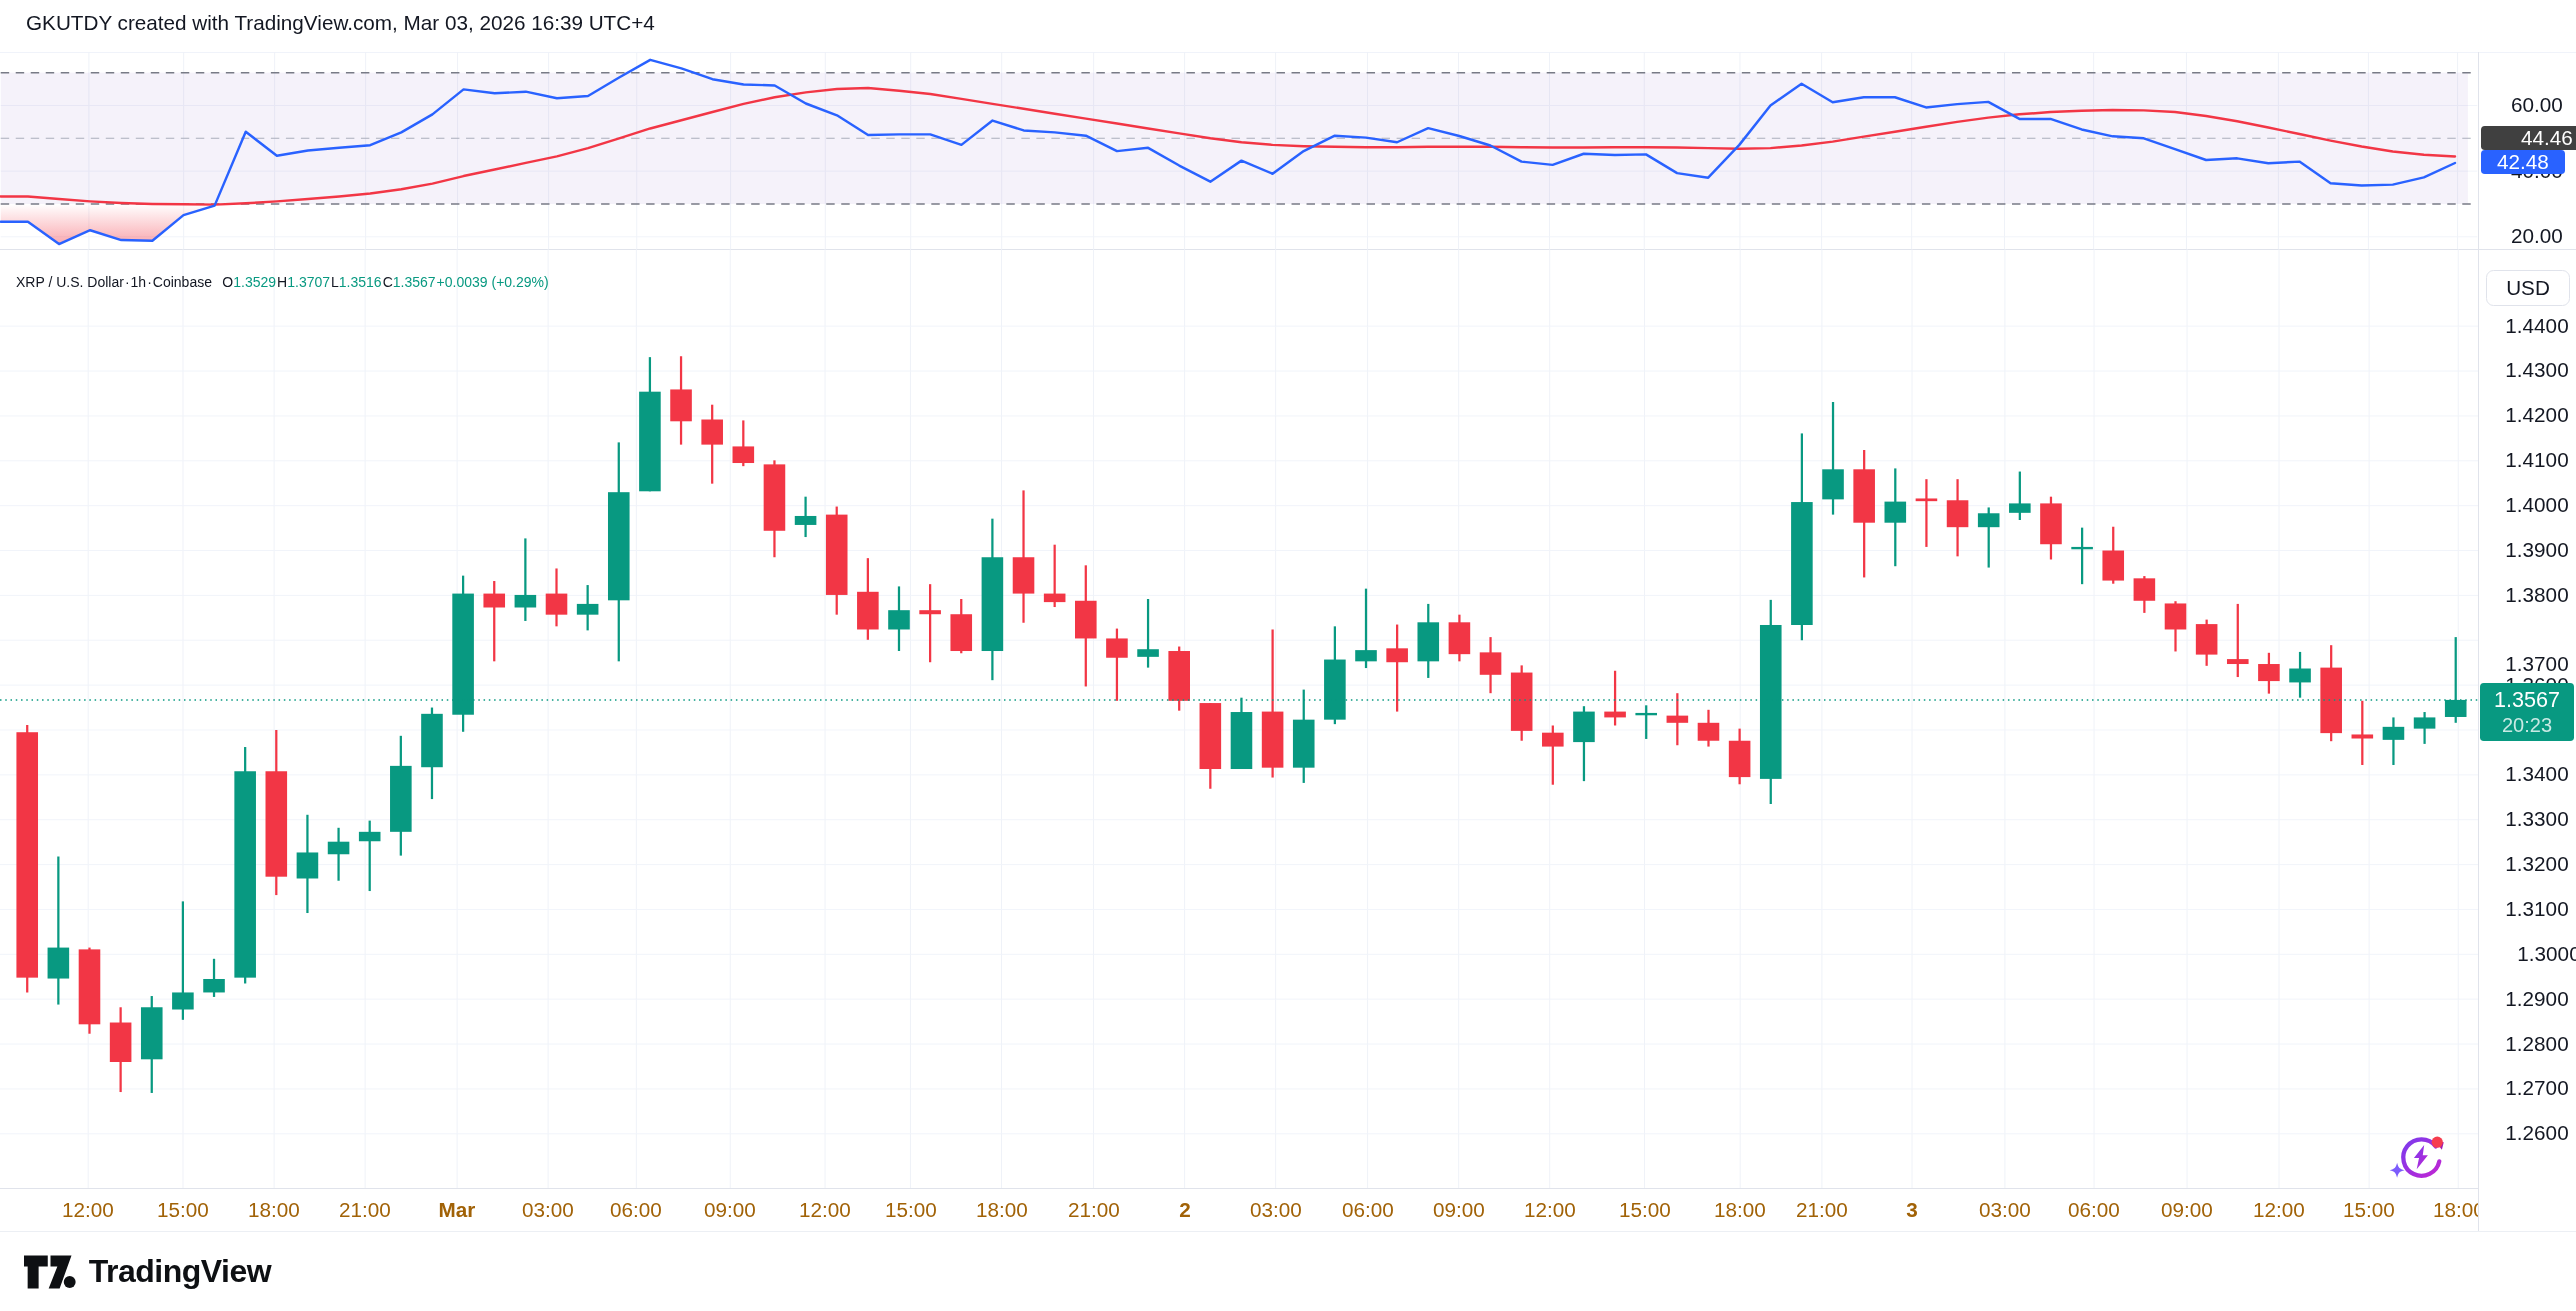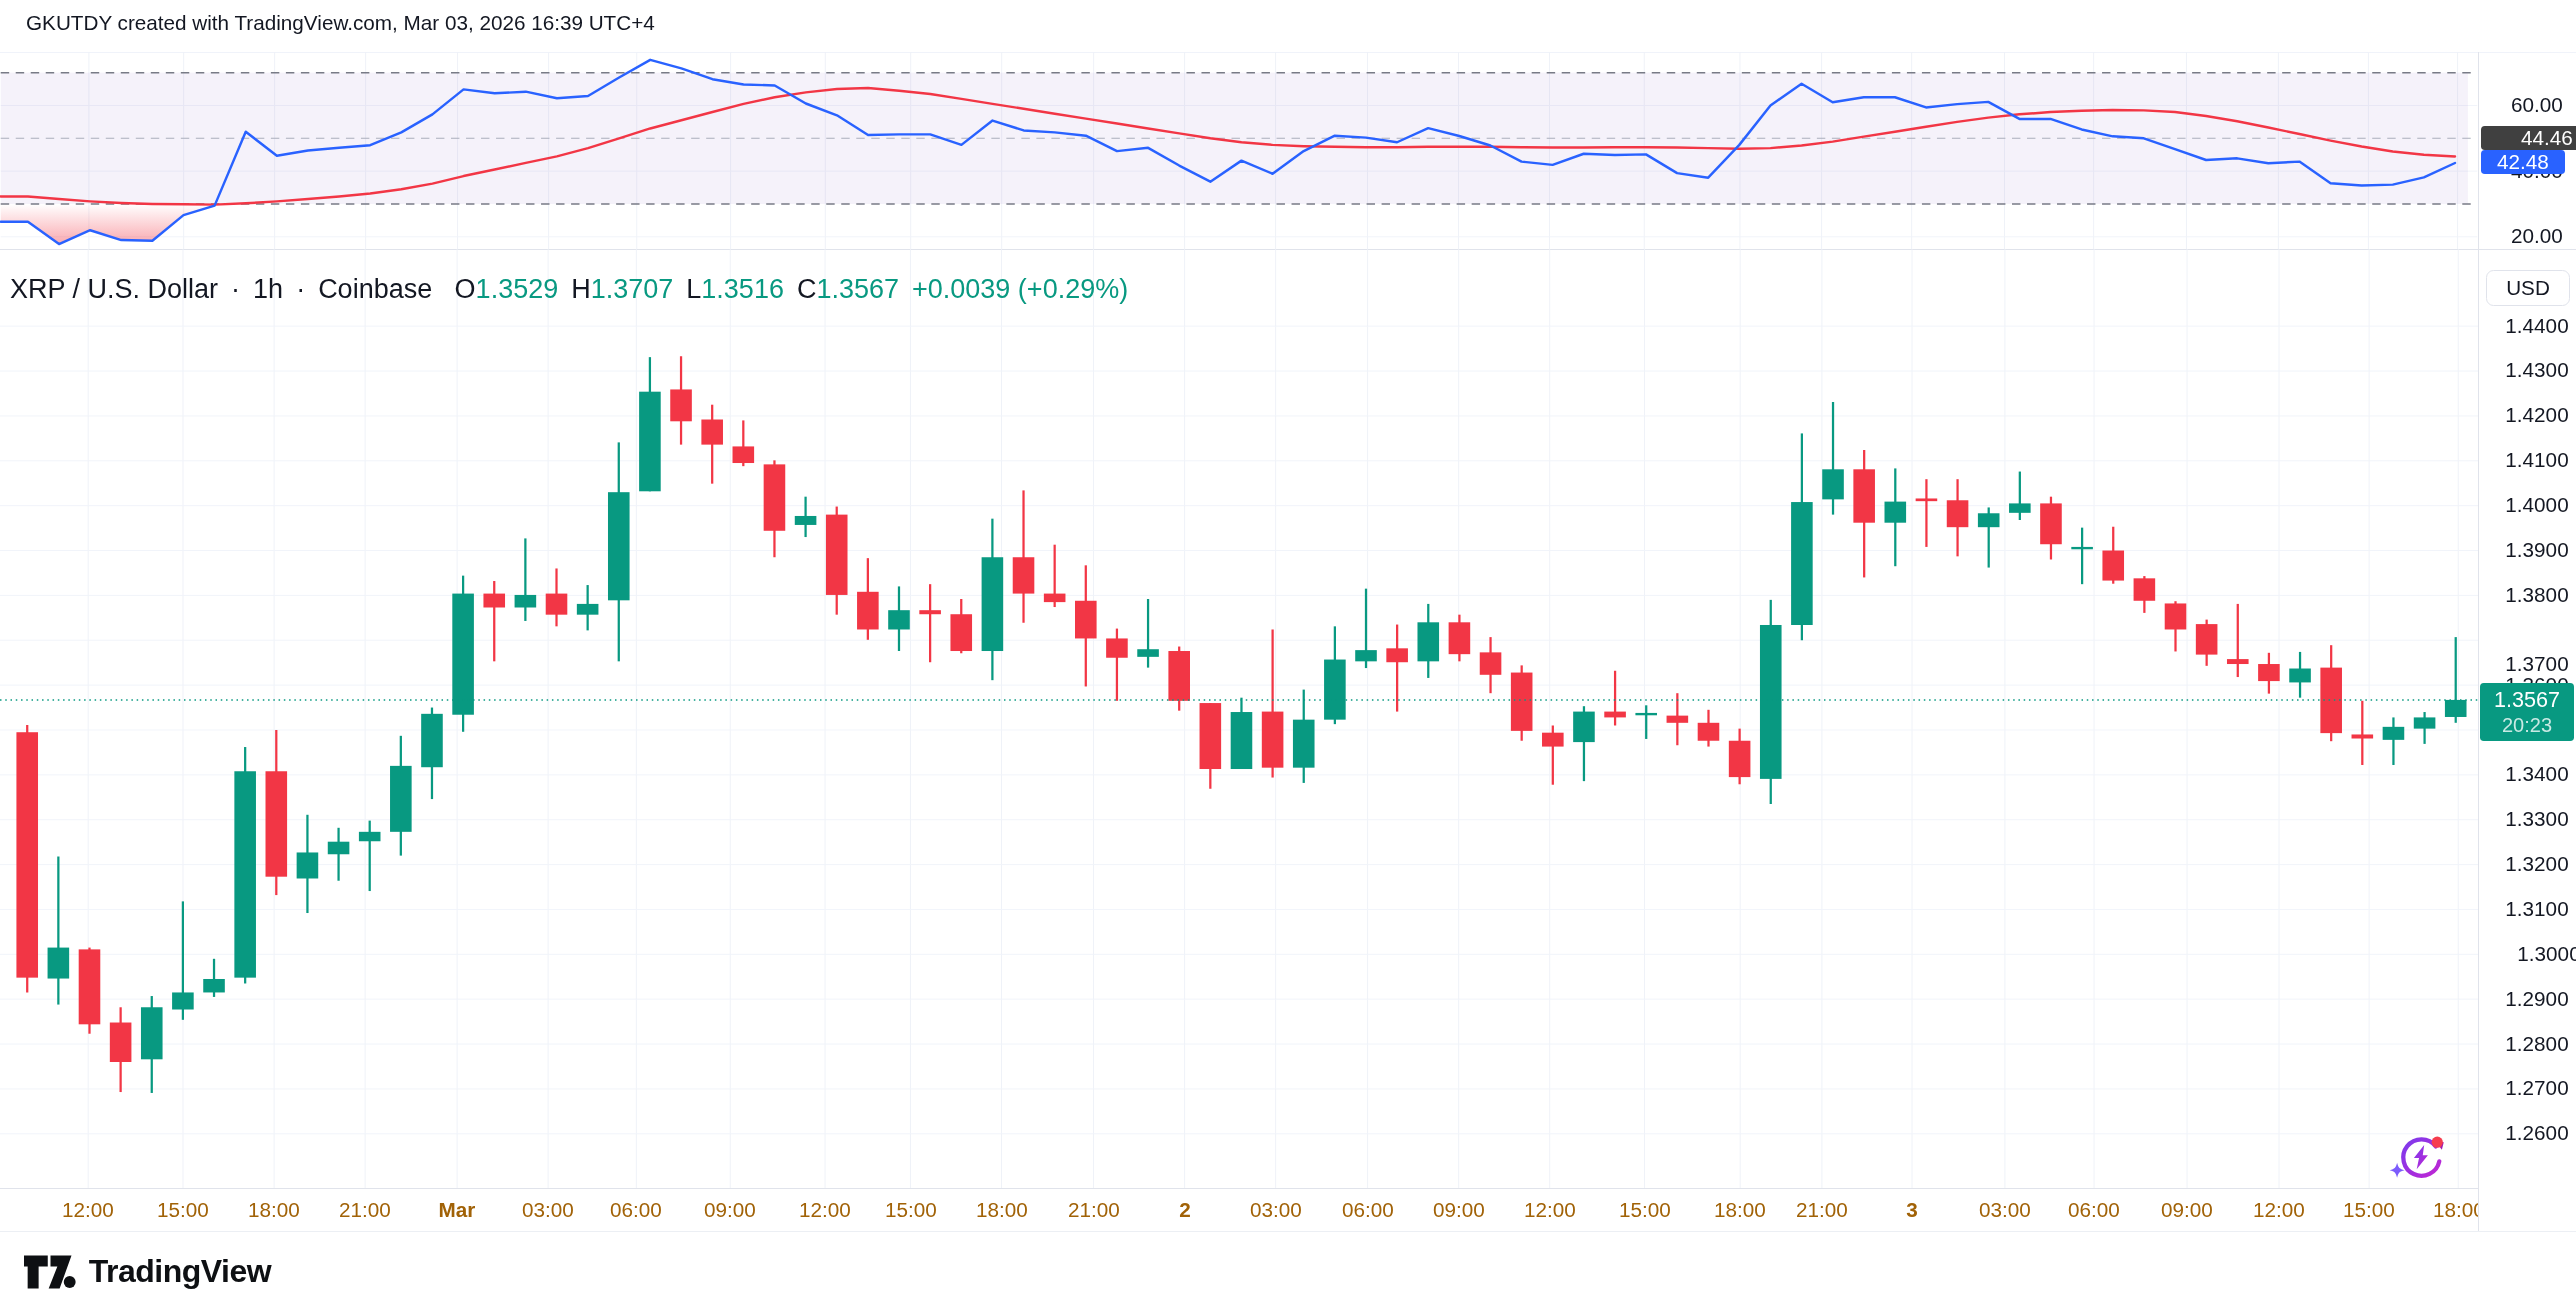--- a/index.html
+++ b/index.html
@@ -13,21 +13,21 @@
   #rsi-svg{position:absolute;left:0;top:52px;}
   #main-svg{position:absolute;left:0;top:249px;}
   .axis-label{position:absolute;left:2478px;width:118px;text-align:center;font-size:20.7px;color:#131722;}
   .rsi-badge{position:absolute;left:2481px;width:84px;height:24.4px;border-radius:3.8px;color:#fff;
     font-size:20.7px;display:flex;align-items:center;justify-content:center;z-index:4;}
   #price-badge{position:absolute;left:2480px;top:683px;width:94px;height:58px;border-radius:3.8px;
     background:#089981;color:#fff;display:flex;flex-direction:column;align-items:center;justify-content:center;
     z-index:5;line-height:1.2;}
   #price-badge .val{font-size:21.6px;}
   #price-badge .cd{font-size:20px;color:rgba(255,255,255,0.78);}
-  #legend{left:10px;top:274px;font-size:27px;color:#131722;display:flex;align-items:center;gap:13px;}
+  #legend{left:16px;top:274px;font-size:14px;color:#131722;display:flex;align-items:center;gap:1px;}
   #legend .ohlc{margin-left:9.4px;}
   .teal{color:#089981;}
   .ohlc-letter{color:#131722;}
   #currency-button{left:2486px;top:270px;width:84px;height:36px;border:1.9px solid #e0e3eb;border-radius:7.5px;
     display:flex;align-items:center;justify-content:center;font-size:20.7px;color:#131722;background:#fff;box-sizing:border-box;}
   #time-axis{left:0;top:1188px;width:2478px;height:42px;border-top:0.9px solid #e0e3eb;overflow:hidden;}
   .time-label{position:absolute;top:9.4px;transform:translateX(-50%);font-size:20.7px;color:#a16207;}
   .time-label.bold{font-weight:700;}
   #axis-strip-border{left:2478px;top:52px;width:0.9px;height:1179px;}
   #footer{left:0;top:1231px;width:2576px;height:81px;background:#fff;border-top:0.9px solid #eceff4;}

